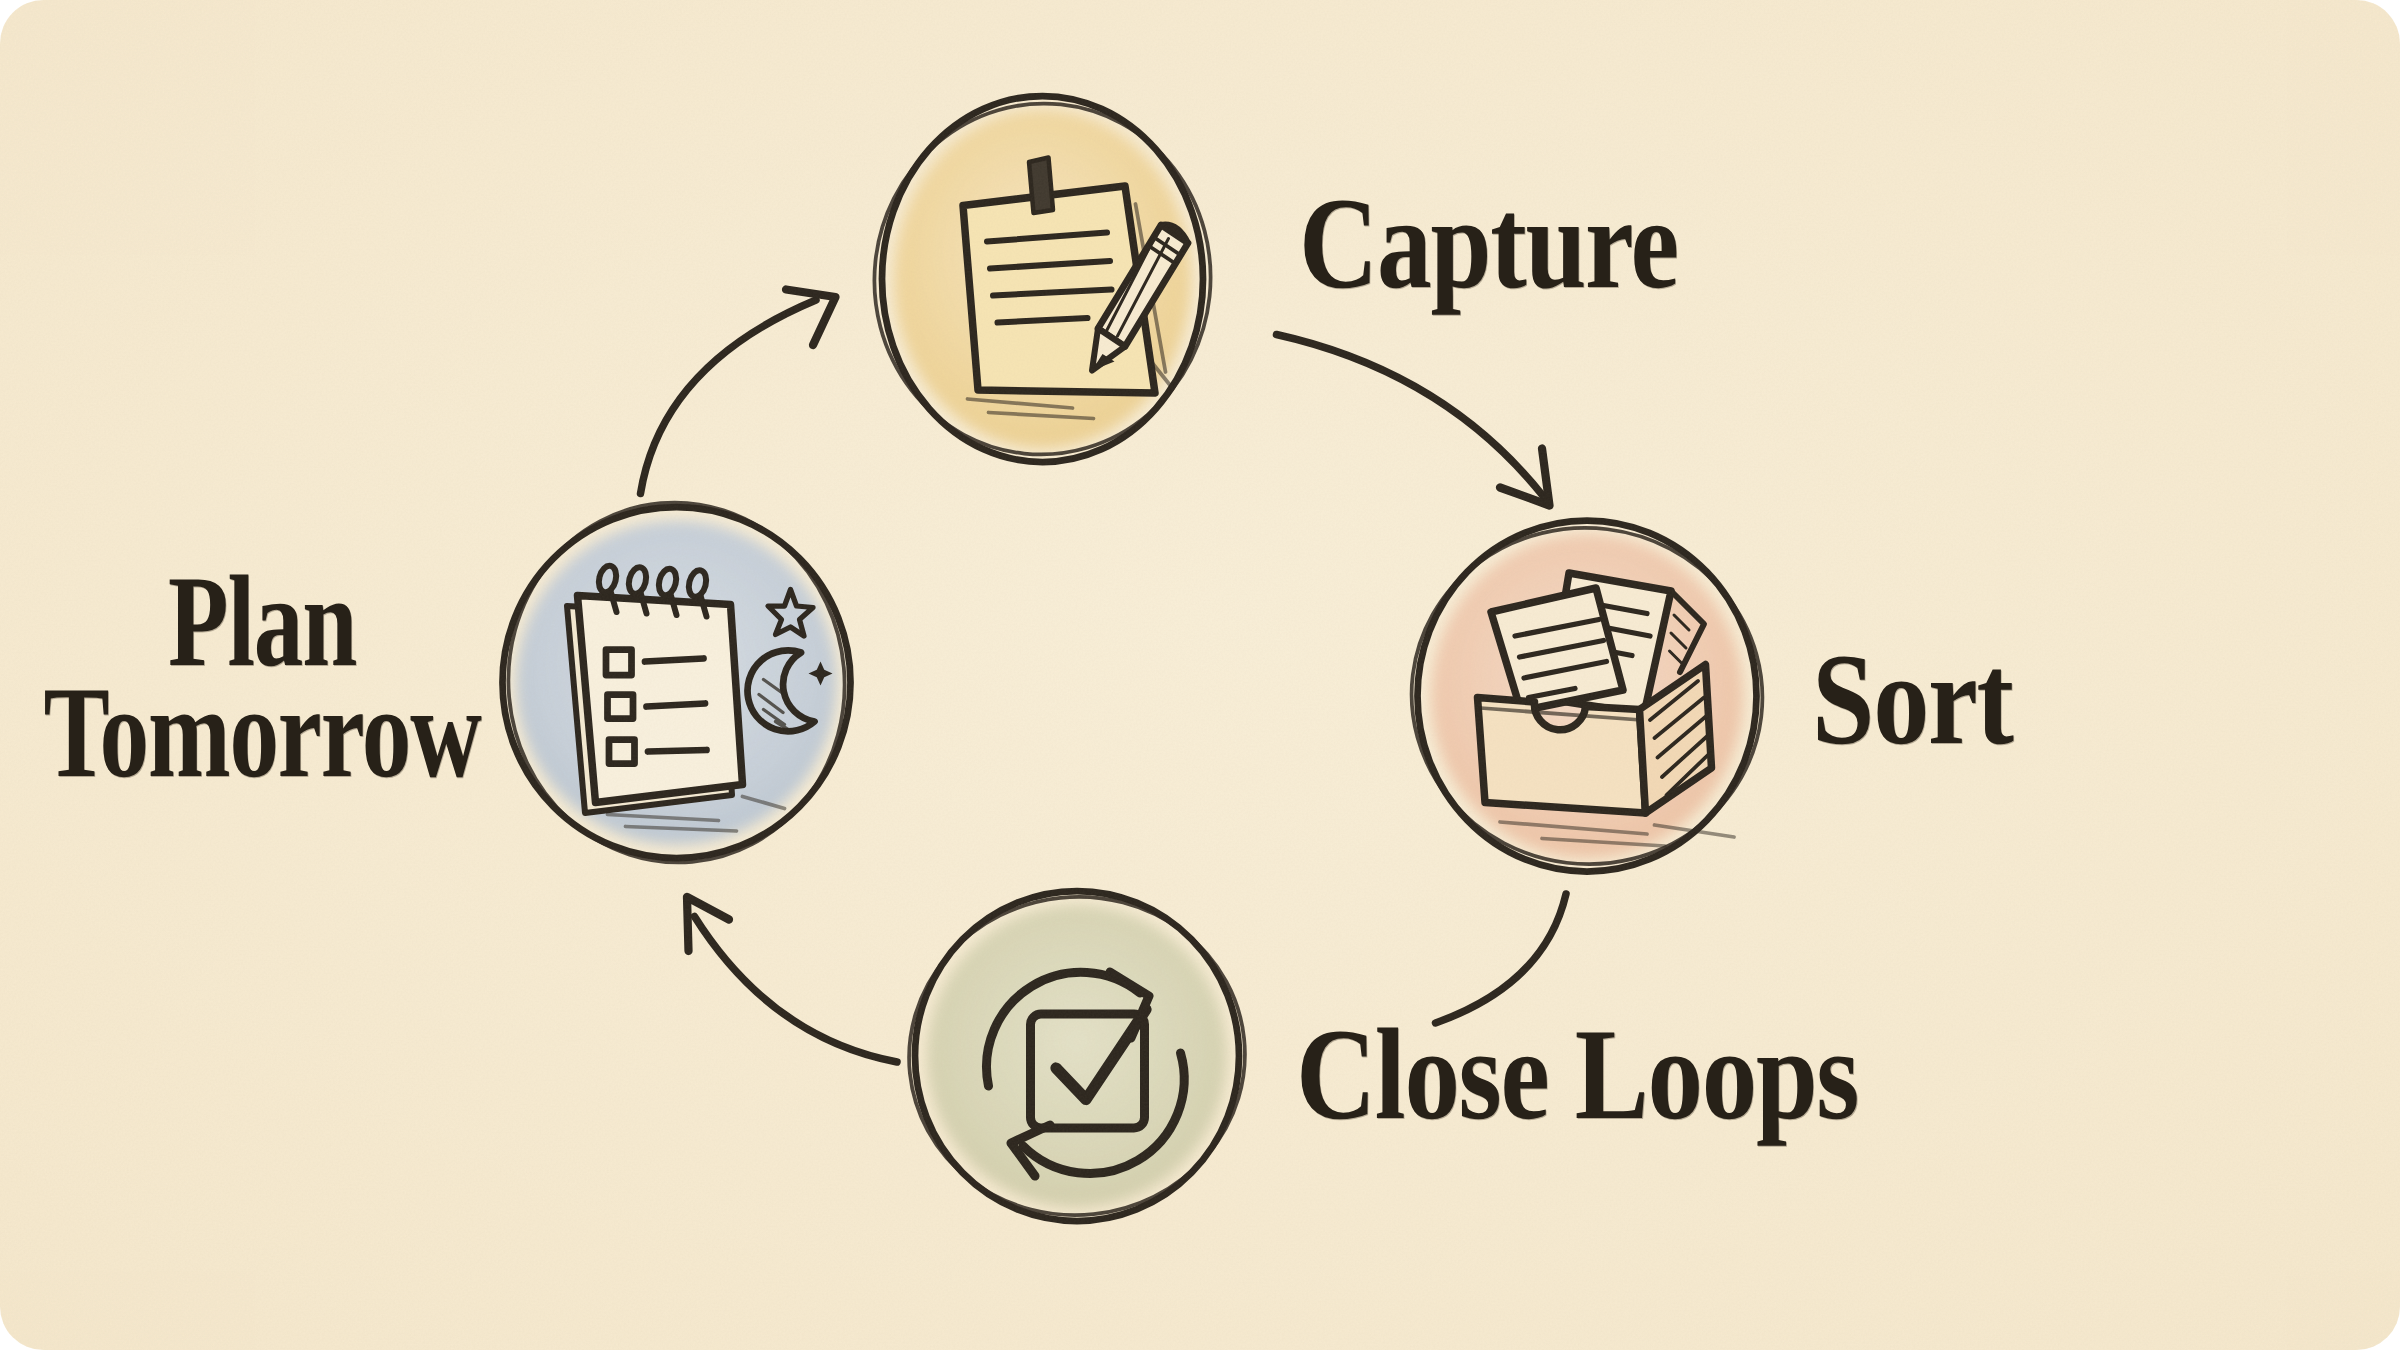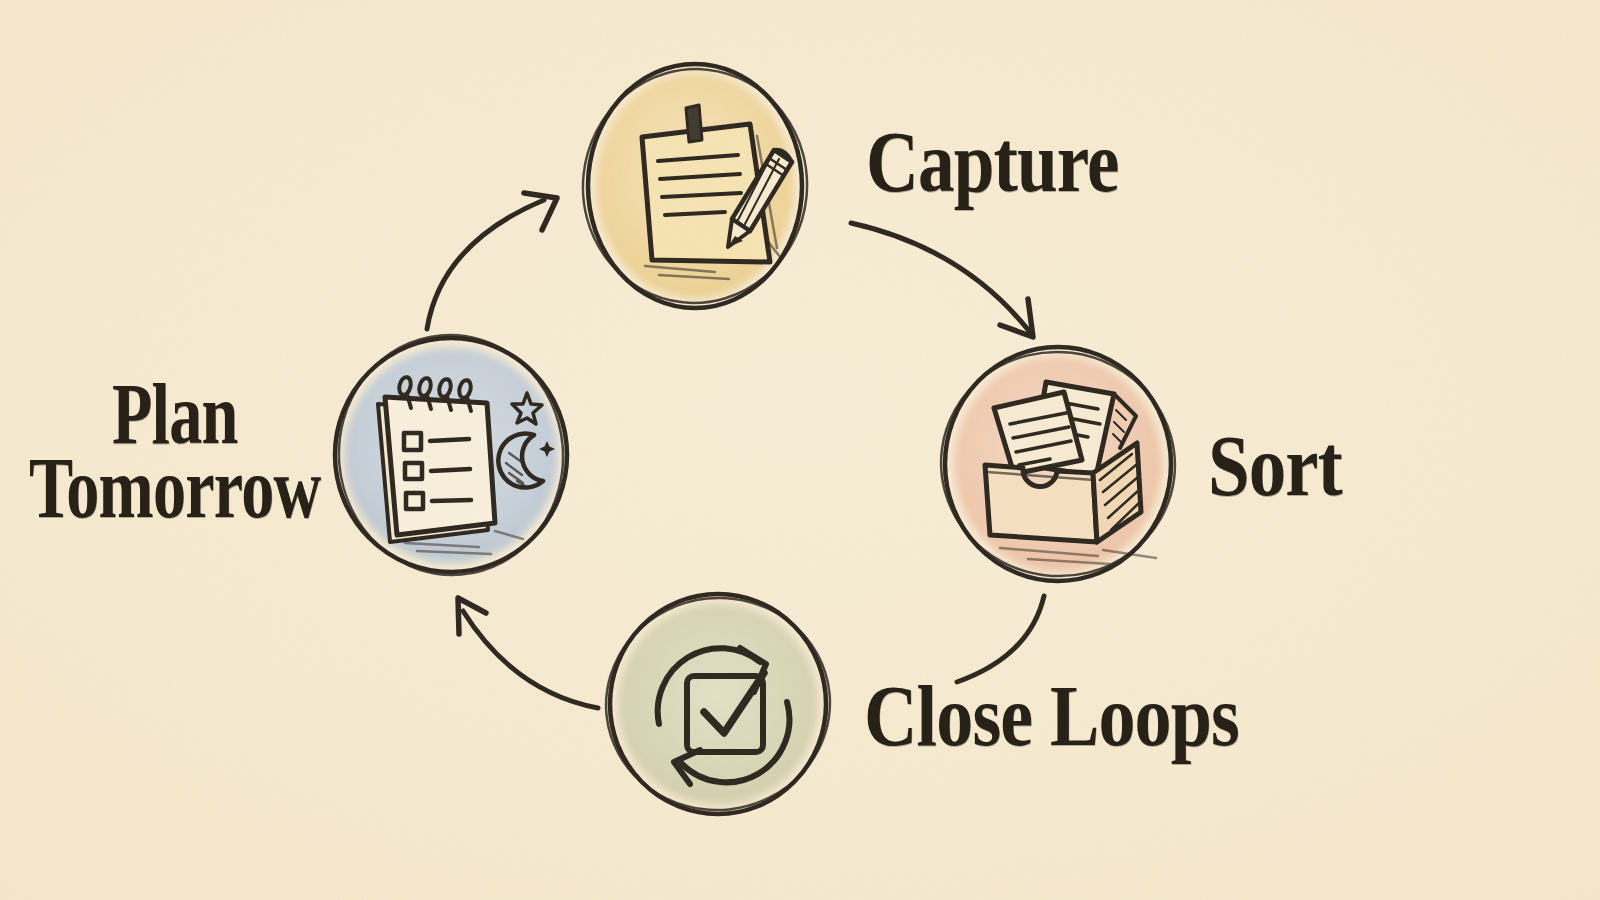--- a/index.html
+++ b/index.html
@@ -2,20 +2,21 @@
 <html><head>
 <meta charset="utf-8">
 <style>
   html,body{margin:0;padding:0;}
   .canvas{
     position:relative;
     width:1600px;height:900px;
     overflow:hidden;
     background:radial-gradient(120% 120% at 50% 45%, #f9efd8 0%, #f6e9ce 55%, #f1e2c3 100%);
     font-family:"Liberation Serif","DejaVu Serif",serif;
+    border-radius:29px;
   }
   .scene{position:absolute;left:0;top:0;width:1600px;height:900px;}
   .label{
     position:absolute;
     font-weight:700;
     font-size:87px;
     line-height:1;
     color:#272118;
     white-space:nowrap;
     letter-spacing:-1px;

